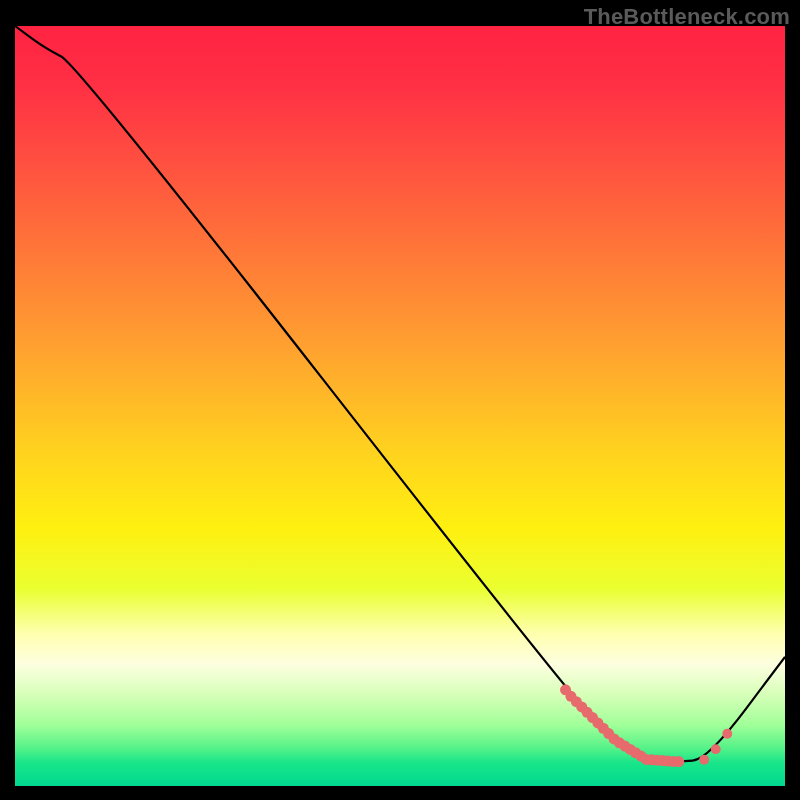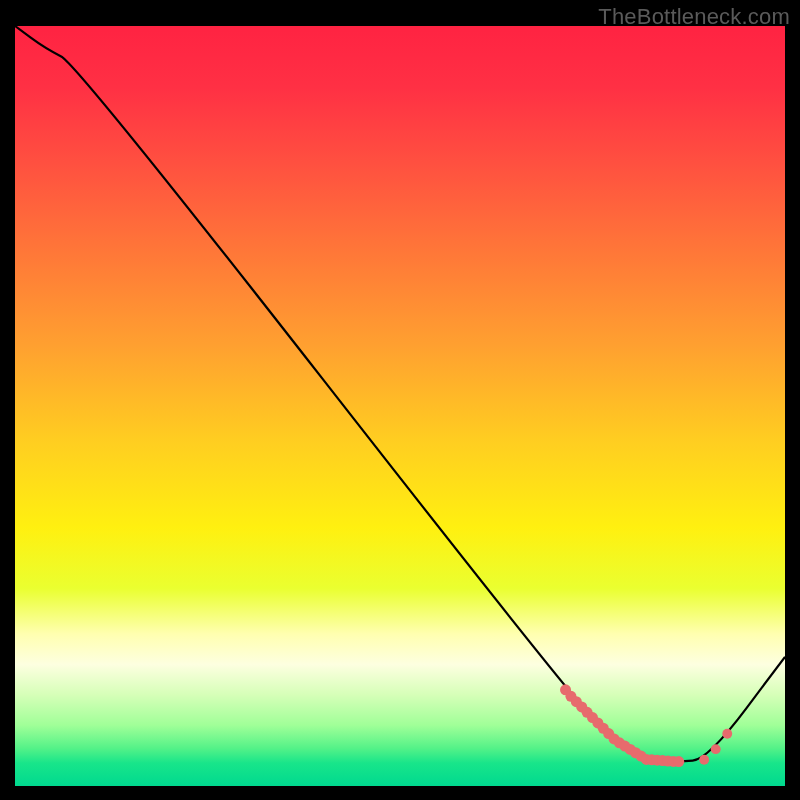--- a/index.html
+++ b/index.html
@@ -16,21 +16,21 @@
     width: 800px;
     height: 800px;
     background: #000;
   }
   .watermark {
     position: absolute;
     top: 4px;
     right: 10px;
     color: #5a5a5a;
     font-size: 22px;
-    font-weight: 400;
+    font-weight: 700;
     letter-spacing: 0.2px;
     z-index: 5;
   }
   .plot {
     position: absolute;
     left: 15px;
     top: 26px;
     width: 770px;
     height: 760px;
   }

